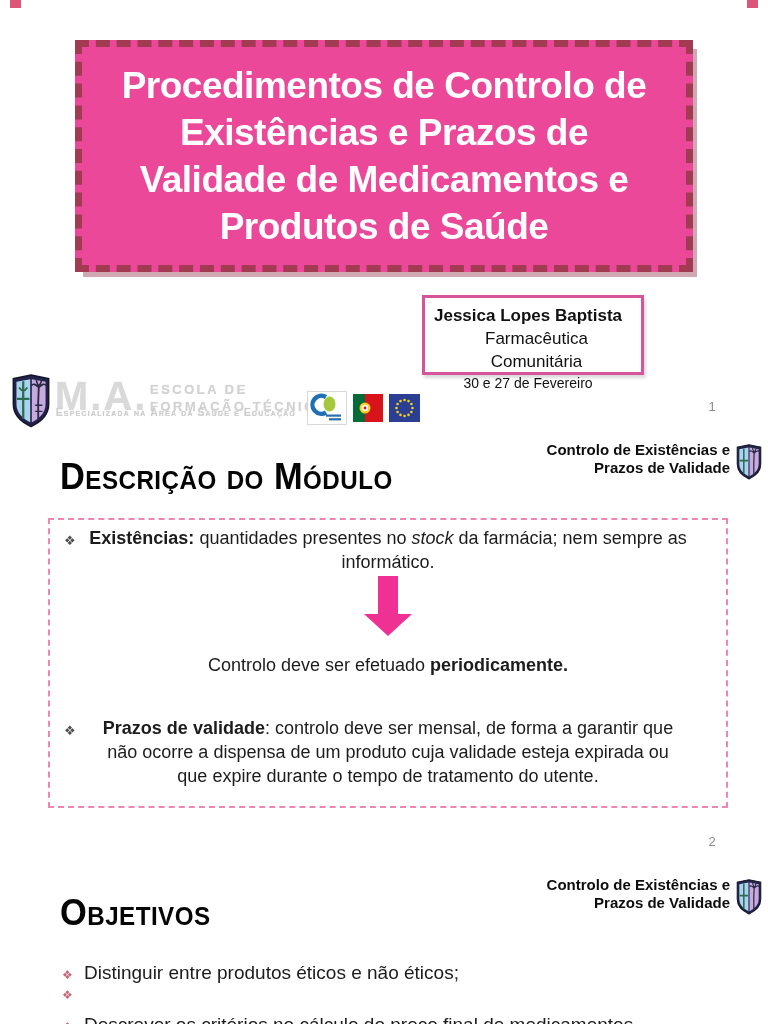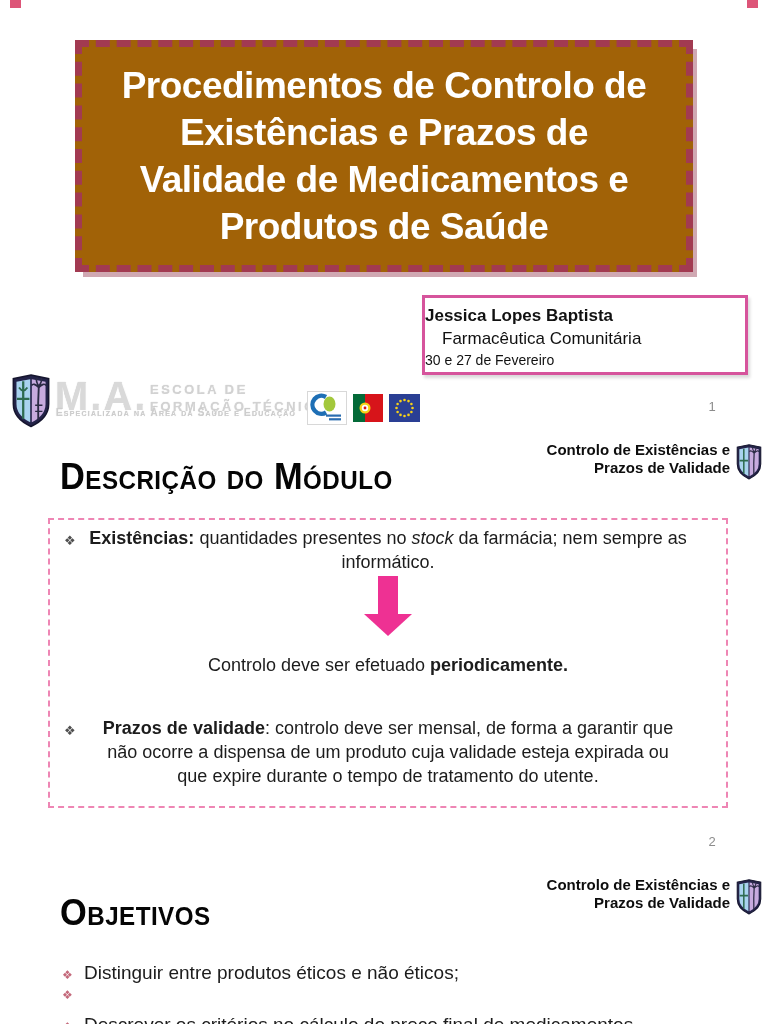--- a/index.html
+++ b/index.html
@@ -9,31 +9,31 @@
     font-family:"Liberation Sans",sans-serif;color:#1a1a1a;
   }
   
   .corner-mark{position:absolute;top:0;width:11px;height:8px;background:#dd5578;}
   .corner-mark.left{left:10px;}
   .corner-mark.right{left:747px;}
 
   
   .title-box{
     position:absolute;left:75px;top:40px;width:618px;height:232px;
-    background:#a16207;border:7px dashed #a23a51;box-sizing:border-box;
+    background:#ec4899;border:7px dashed #a23a51;box-sizing:border-box;
     box-shadow:6px 7px 0 -2px rgba(150,62,84,.45);
     display:flex;flex-direction:column;justify-content:center;align-items:center;
   }
   .title-line{color:#ffffff;font-weight:700;font-size:37px;line-height:47px;
     white-space:nowrap;letter-spacing:-0.5px;}
 
   .author-box{
-    position:absolute;left:422px;top:295px;width:326px;height:80px;
+    position:absolute;left:422px;top:295px;width:222px;height:80px;
     background:#fff;border:3px solid #d6549c;box-sizing:border-box;
-    text-align:left;padding:6px 10px 0 0;box-shadow:2px 3px 3px rgba(0,0,0,.15);
+    text-align:center;padding:6px 10px 0 0;box-shadow:2px 3px 3px rgba(0,0,0,.15);
   }
   .author-name{font-size:17px;font-weight:700;line-height:23px;color:#111;}
   .author-role{font-size:17px;line-height:23px;color:#111;margin-left:17px;}
   .author-dates{font-size:14px;line-height:20px;color:#111;}
 
   
   .shield-lg{position:absolute;left:10px;top:374px;}
   .ma-abbr{position:absolute;left:55px;top:374px;font-size:40px;font-weight:700;
     color:#d9d9d9;letter-spacing:2px;text-shadow:1px 1px 0 #fff,0 0 1px #c2c2c2;}
   .ma-school{position:absolute;left:150px;top:381px;font-size:13px;font-weight:700;

